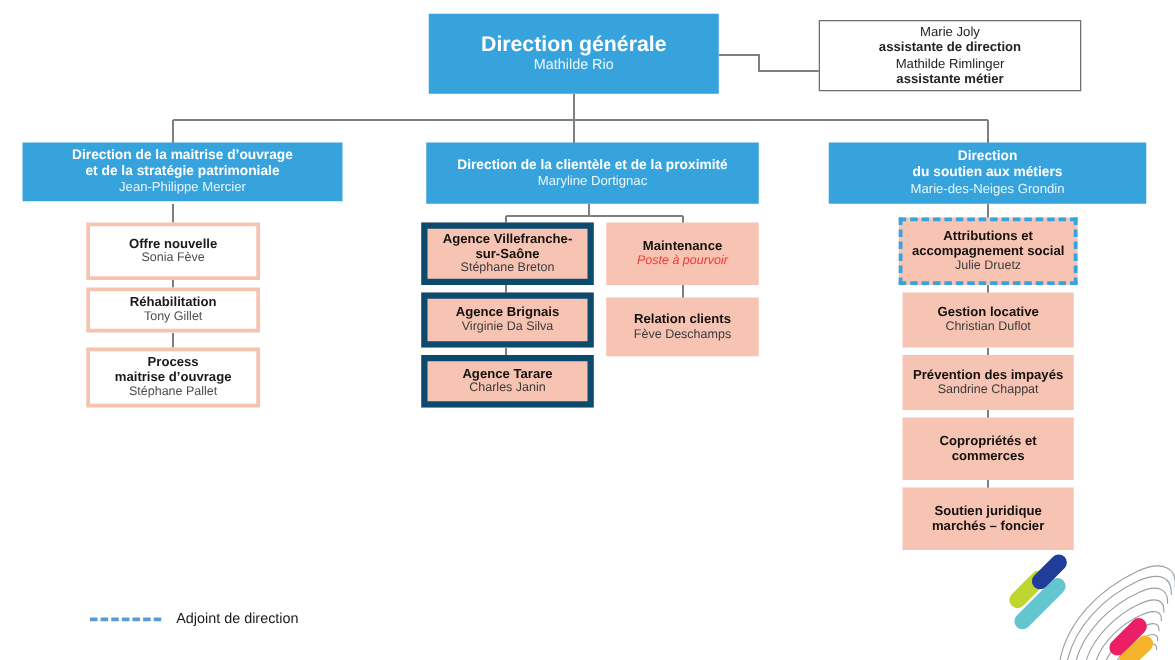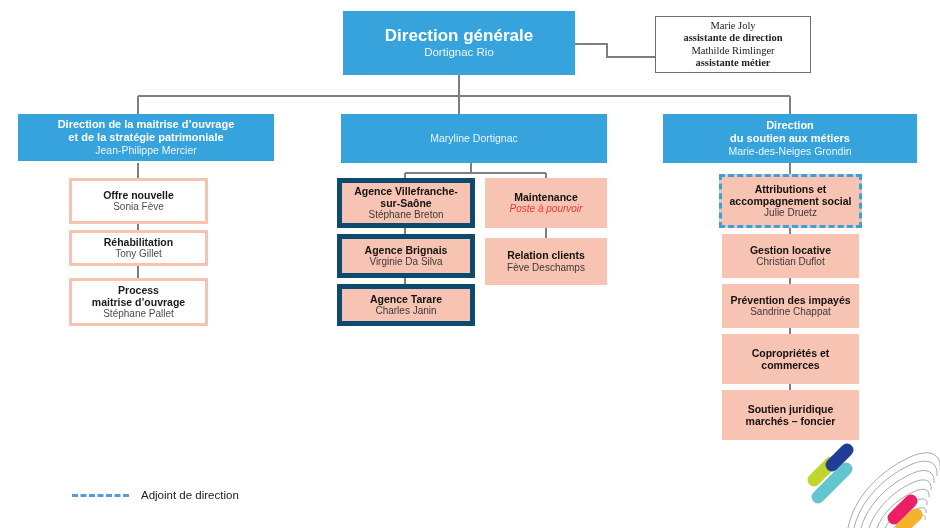--- a/index.html
+++ b/index.html
@@ -127,24 +127,24 @@
       <path d="M 790 163 L 790 174"></path>
       <path d="M 790 228 L 790 234"></path>
       <path d="M 790 278 L 790 284"></path>
       <path d="M 790 328 L 790 334"></path>
       <path d="M 790 384 L 790 390"></path>
     </g>
   </svg>
 
   <div class="node blue top" style="left:343px;top:11px;width:232px;height:64px;">
     <span class="t ttl">Direction générale</span>
-    <span class="t sub">Dortignac Rio</span>
-  </div>
-
-  <div class="node plain" style="left:655px;top:16px;width:156px;height:57px;font-family:Liberation Serif, serif;">
+    <span class="t sub">Mathilde Rio</span>
+  </div>
+
+  <div class="node plain" style="left:655px;top:16px;width:210px;height:57px;">
     <span class="t">Marie Joly</span>
     <span class="t b">assistante de direction</span>
     <span class="t">Mathilde Rimlinger</span>
     <span class="t b">assistante métier</span>
   </div>
 
   <div class="node blue" style="left:18px;top:114px;width:256px;height:47px;justify-content:center;">
     <span class="t ttl">Direction de la maitrise d’ouvrage</span>
     <span class="t ttl">et de la stratégie patrimoniale</span>
     <span class="t sub">Jean-Philippe Mercier</span>
@@ -160,20 +160,21 @@
     <span class="t sub">Tony Gillet</span>
   </div>
 
   <div class="node outline" style="left:69px;top:278px;width:139px;height:48px;">
     <span class="t ttl">Process</span>
     <span class="t ttl">maitrise d’ouvrage</span>
     <span class="t sub">Stéphane Pallet</span>
   </div>
 
   <div class="node blue" style="left:341px;top:114px;width:266px;height:49px;">
+    <span class="t ttl">Direction de la clientèle et de la proximité</span>
     <span class="t sub">Maryline Dortignac</span>
   </div>
 
   <div class="node filled bluering" style="left:337px;top:178px;width:138px;height:50px;">
     <span class="t ttl">Agence Villefranche-</span>
     <span class="t ttl">sur-Saône</span>
     <span class="t sub">Stéphane Breton</span>
   </div>
 
   <div class="node filled bluering" style="left:337px;top:234px;width:138px;height:44px;">

